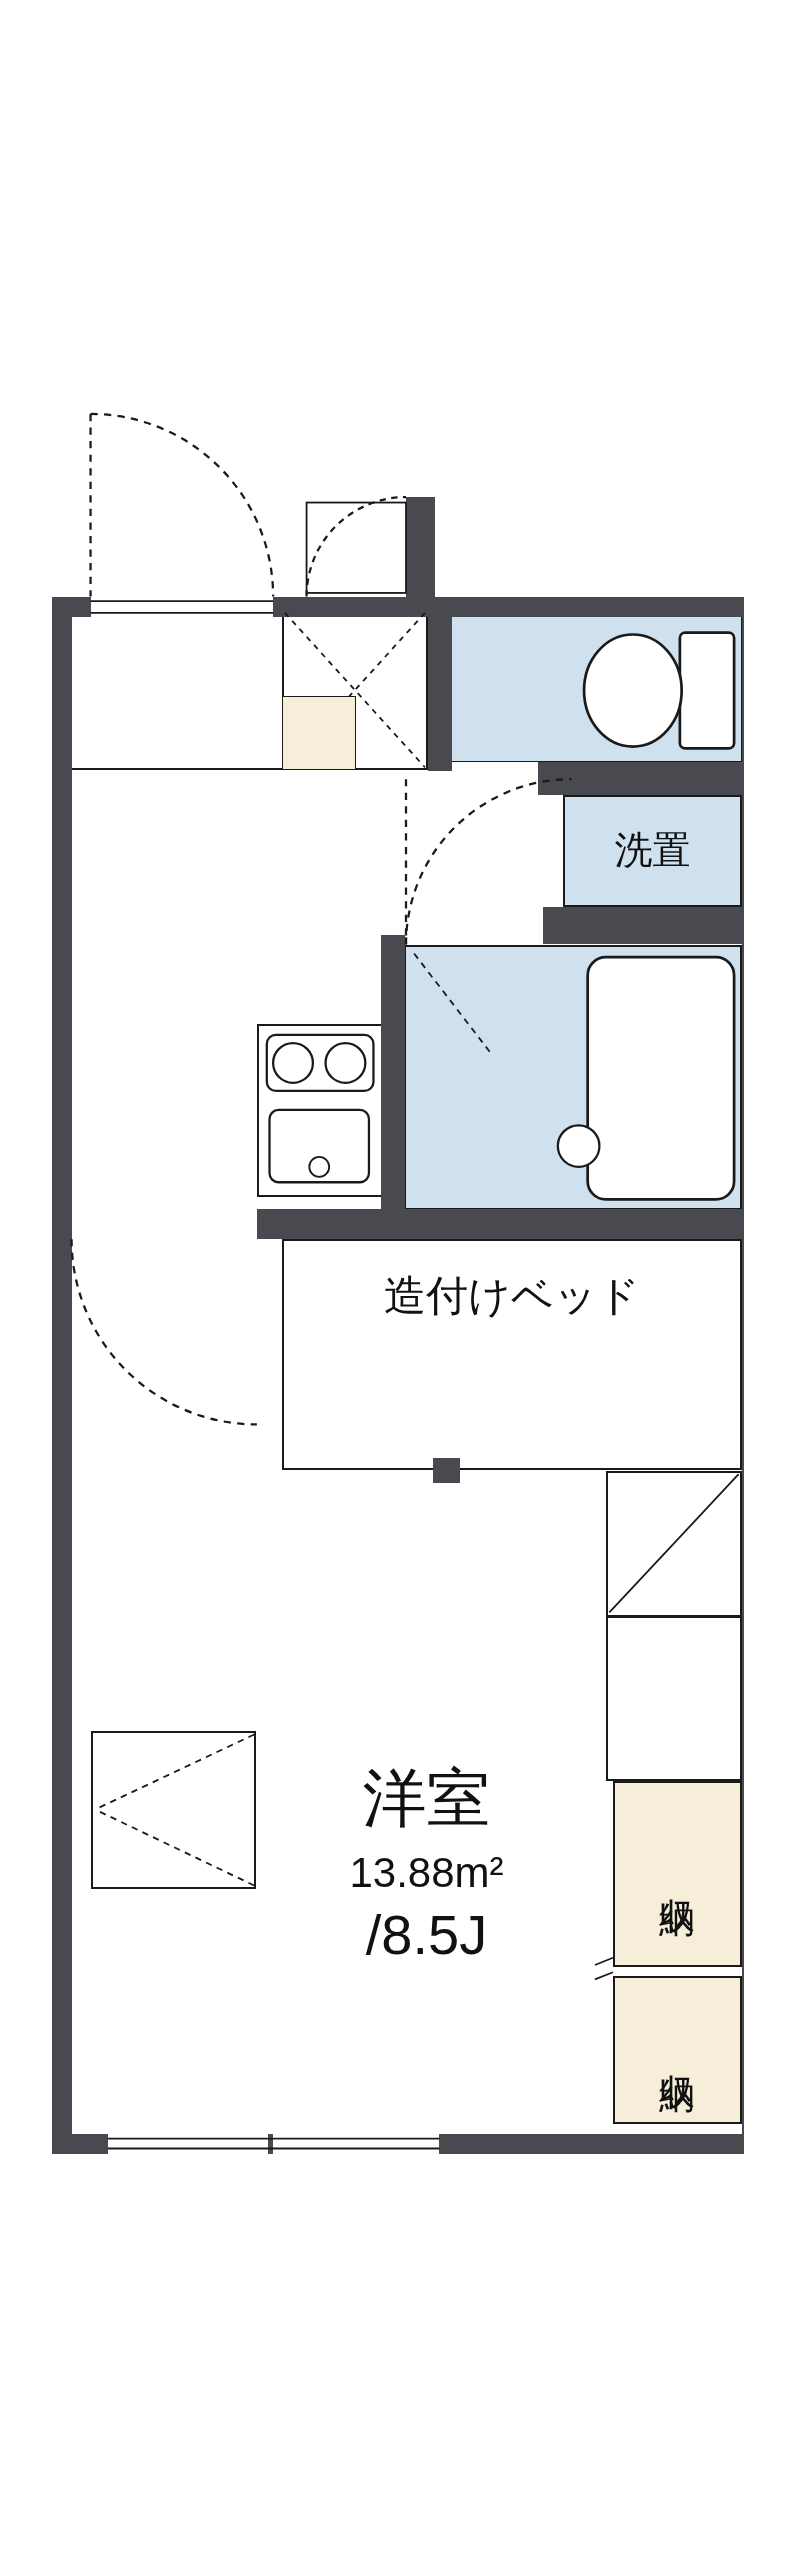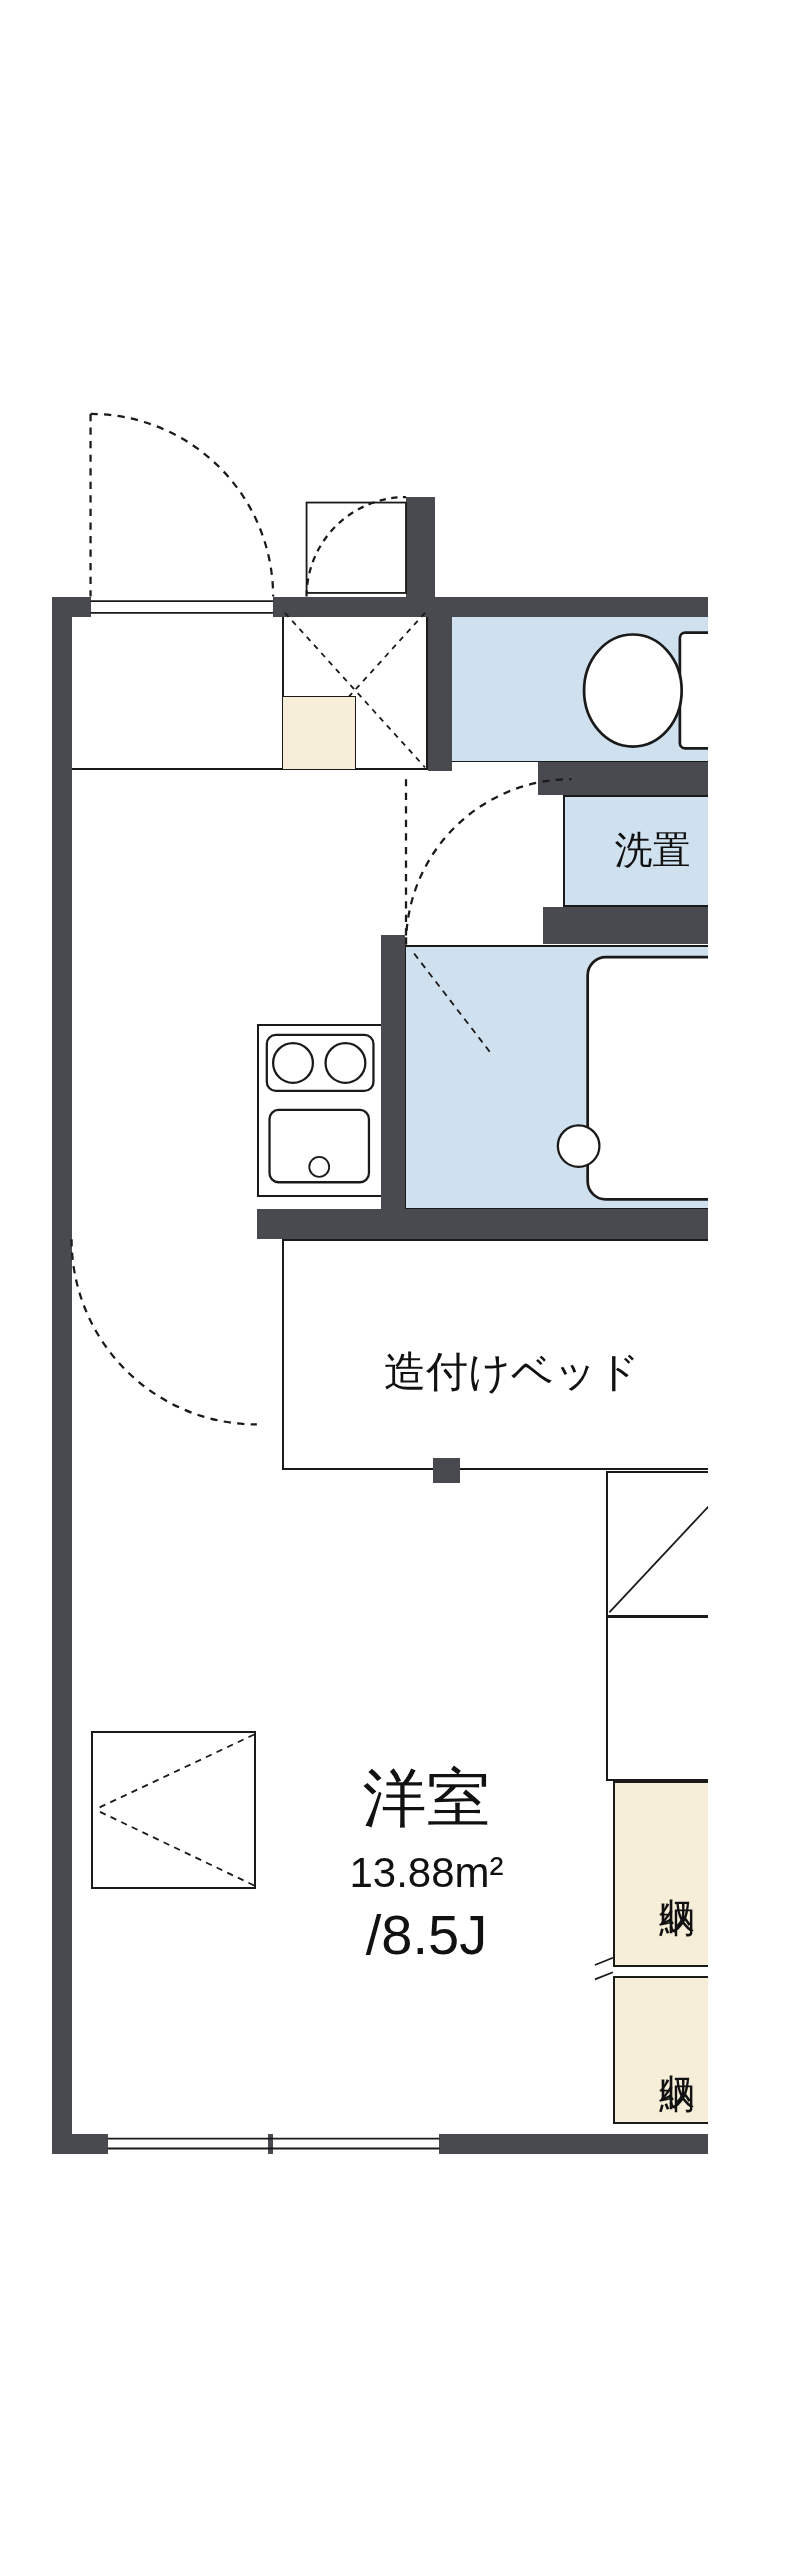--- a/index.html
+++ b/index.html
@@ -1,17 +1,17 @@
 <!DOCTYPE html>
 <html style="font-size:14.5px"><head>
 <meta charset="utf-8">
 <style>
   html,body{margin:0;padding:0;background:#ffffff;}
   .canvas{position:relative;width:708px;height:2576px;background:#ffffff;overflow:hidden;
-          font-family:"Liberation Sans", sans-serif;}
+          font-family:"Liberation Sans", sans-serif;padding-left:36px;}
   .abs{position:absolute;box-sizing:border-box;}
   .wall{background:#494950;}
   .box{border:2.7px solid #1a1a1a;}
   .thinbox{border:1.8px solid #1a1a1a;}
   .blue{background:#cfe0ef;}
   .cream{background:#f6eed9;}
   .white{background:#ffffff;}
   .lbl{color:#111111;line-height:1.25;}
   .center{display:flex;align-items:center;justify-content:center;text-align:center;}
   .vtext{writing-mode:vertical-rl;text-orientation:upright;letter-spacing:5.4px;}
@@ -110,21 +110,21 @@
 
       <line stroke-width="2" x1="119" y1="2366" x2="486" y2="2366"></line>
       <line stroke-width="2" x1="119" y1="2377" x2="486" y2="2377"></line>
     </g>
   </svg>
 
   <div class="abs center lbl" style="left:563px;top:795px;width:179px;height:112px;z-index:5;">
     <span style="font-size:38px;">洗置</span>
   </div>
 
-  <div class="abs lbl" style="left:282px;top:1342px;width:460px;text-align:center;z-index:5;font-size:42px;line-height:1.45;">
+  <div class="abs lbl" style="left:282px;top:1266px;width:460px;text-align:center;z-index:5;font-size:42px;line-height:1.45;">
     <div>造付けベッド</div>
   </div>
 
   <div class="abs lbl" style="left:291px;top:1758px;width:271px;text-align:center;z-index:5;">
     <div style="font-size:64px;font-weight:500;">洋室</div>
     <div style="font-size:42px;margin-top:9px;">13.88m²</div>
     <div style="font-size:56px;">/8.5J</div>
   </div>
 
 </div>

